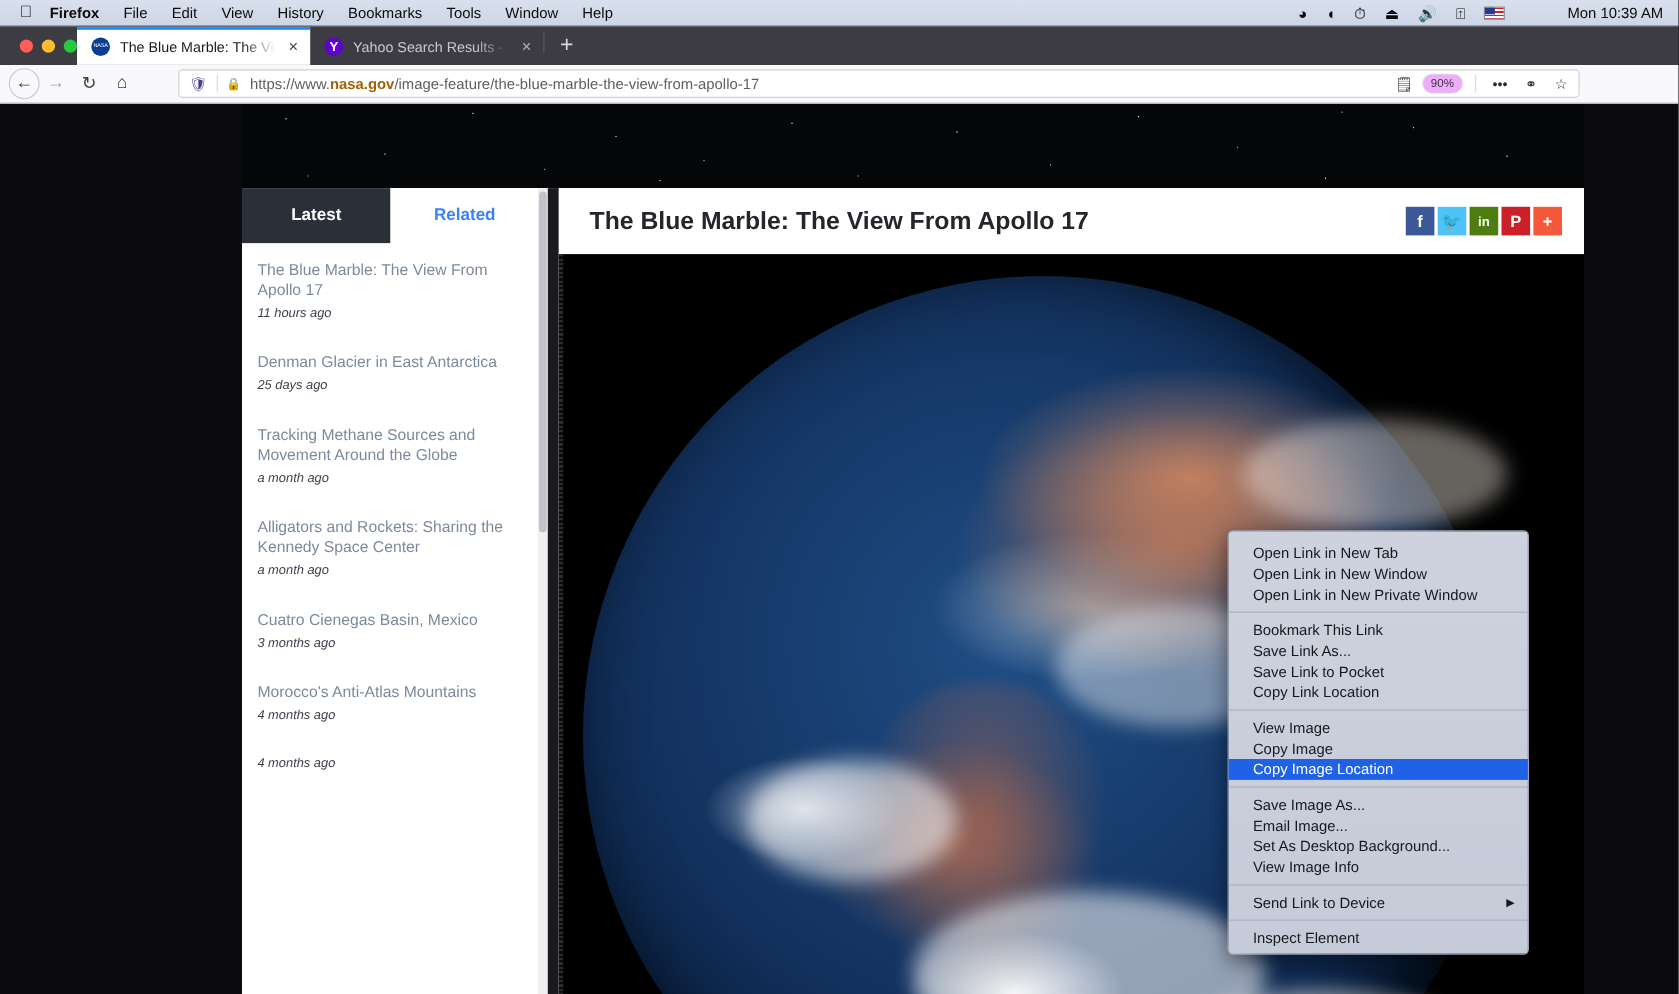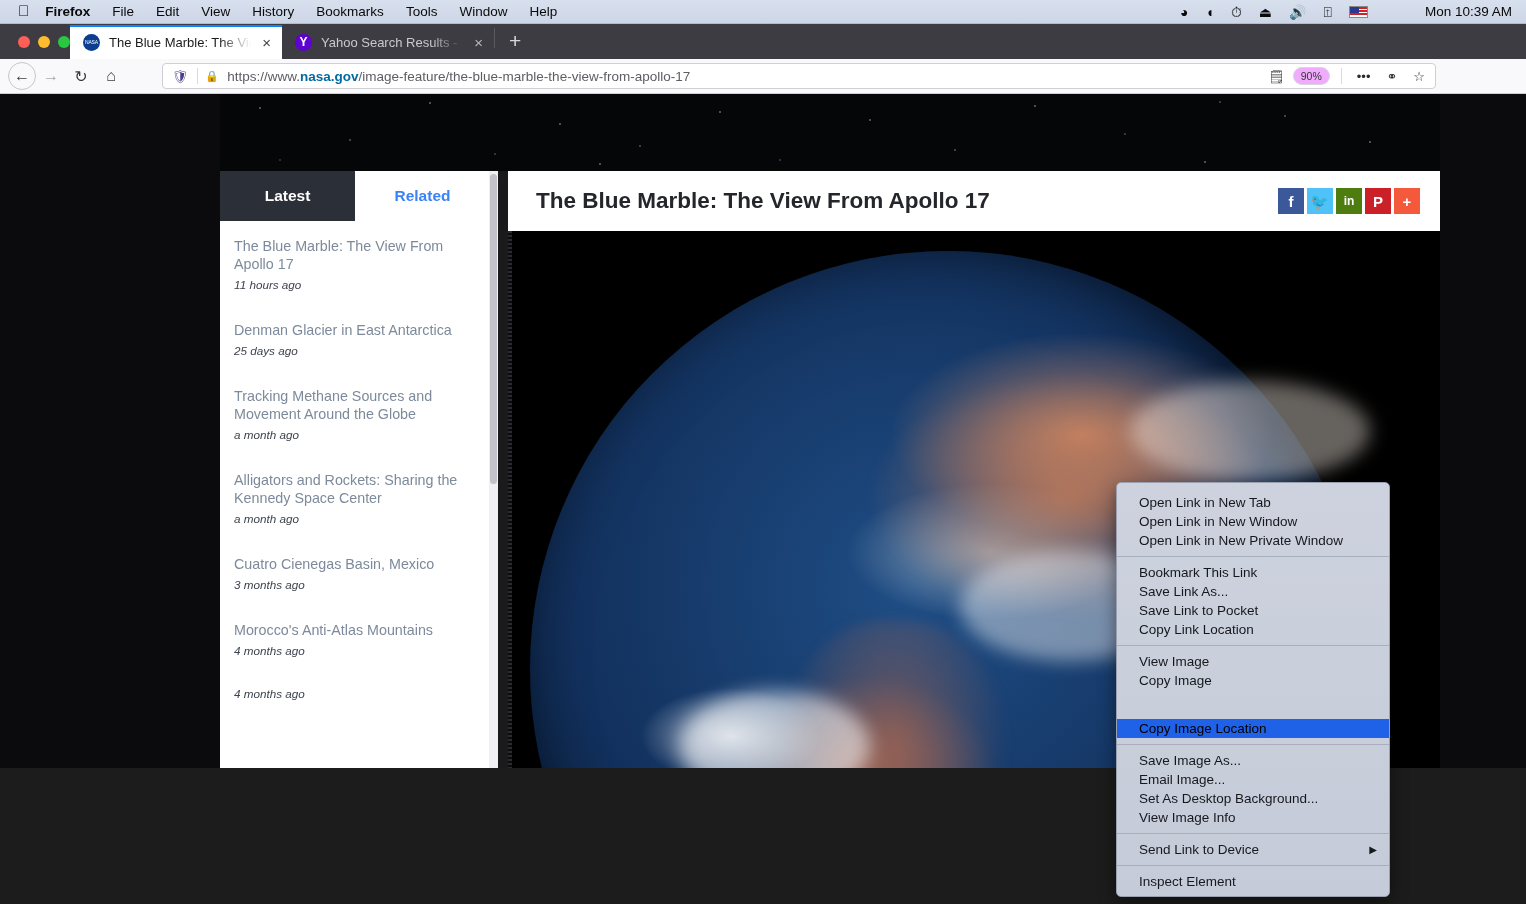--- a/index.html
+++ b/index.html
@@ -86,31 +86,31 @@
   .navbtn.fwd { color:#a8a8ae; }
   .urlbar {
     flex:1 1 auto; height:26px; margin:0 90px 0 36px;
     background:#ffffff; border:1px solid #cfcfd6; border-radius:4px;
     display:flex; align-items:center; padding:0 6px 0 9px; gap:8px;
   }
   .urlbar .shield { color:#4a3f8a; font-size:13px; line-height:1; }
   .urlbar .vline { width:1px; height:16px; background:#d8d8de; }
   .urlbar .lock { color:#2b2b30; font-size:11px; }
   .urlbar .url { flex:1 1 auto; font-size:13.5px; color:#5d5d63; white-space:nowrap; overflow:hidden; }
-  .urlbar .url b { color:#0369a1; font-weight:600; }
+  .urlbar .url b { color:#a16207; font-weight:600; }
   .urlbar .reader { font-size:13px; color:#2b2b30; }
   .zoompill {
     font-size:10.5px; color:#35353a; background:#f0abfc; border:1px solid #d6d6dc;
     border-radius:10px; padding:1px 7px; line-height:1.35;
   }
   .ubsep { width:1px; height:16px; background:#d8d8de; margin:0 3px; }
   .ubicon { font-size:13px; color:#2b2b30; padding:0 4px; }
 
   
-  .page { position:absolute; left:0; top:94px; width:1526px; height:674px; background:#ffffff; overflow:hidden; }
+  .page { position:absolute; left:0; top:94px; width:1526px; height:810px; background:#ffffff; overflow:hidden; }
   .starfield {
     position:absolute; left:220px; top:0; width:1220px; height:77px;
     background-color:#050608;
     background-image:
       radial-gradient(1px 1px at 40px 14px, #fff, transparent),
       radial-gradient(1px 1px at 130px 46px, #cfd6e6, transparent),
       radial-gradient(1px 1px at 210px 9px, #fff, transparent),
       radial-gradient(1px 1px at 275px 60px, #9aa4bb, transparent),
       radial-gradient(1px 1px at 340px 30px, #fff, transparent),
       radial-gradient(1px 1px at 420px 52px, #b9c2d6, transparent),
@@ -223,21 +223,21 @@
     background:#cfd4e0;
     background: linear-gradient(#cdd2de, #c6cbd9);
     border:1px solid #9aa0b0; border-radius:5px;
     box-shadow: 0 6px 18px rgba(0,0,0,.45);
     padding:10px 0 5px 0; z-index:70;
     font-size:13.5px; color:#16181d;
   }
   .ctx-item {
     height:19px; display:flex; align-items:center; padding:0 12px 0 22px; white-space:nowrap;
   }
-  .ctx-item.sel { background:#1f62e8; color:#000000;margin-top:29px; }
+  .ctx-item.sel { background:#1f62e8; color:#ffffff; }
   .ctx-item .arrow { margin-left:auto; font-size:10px; }
   .ctx-sep { height:1px; background:#a9aebc; margin:6px 0; }
 </style>
 </head>
 <body>
 
 <div id="root">
 
   <div class="macbar">
     <span class="apple"></span>

